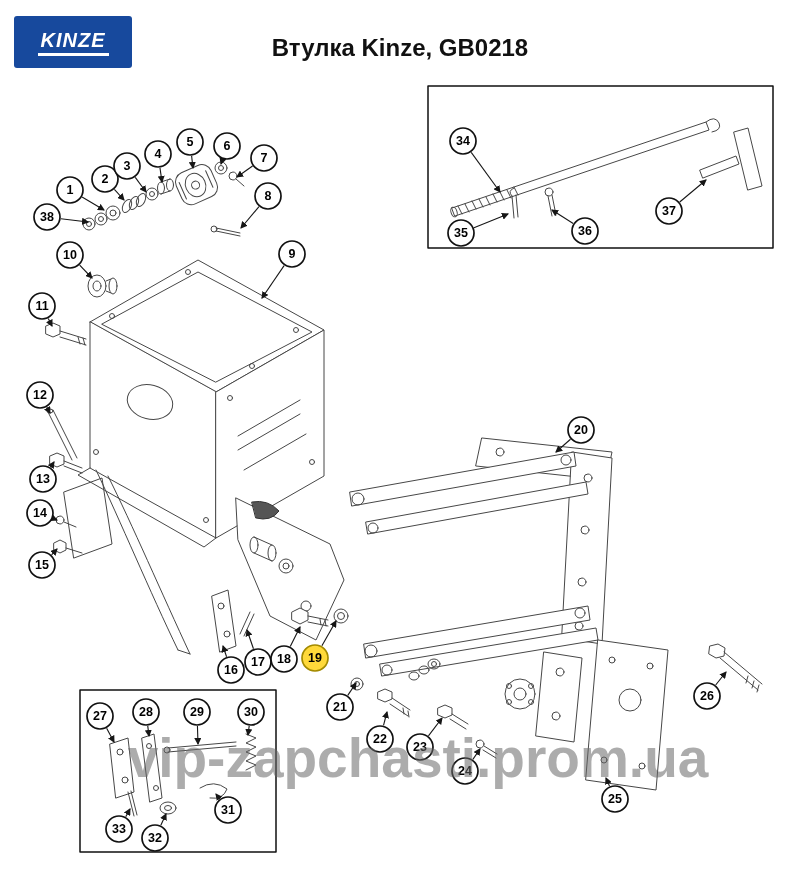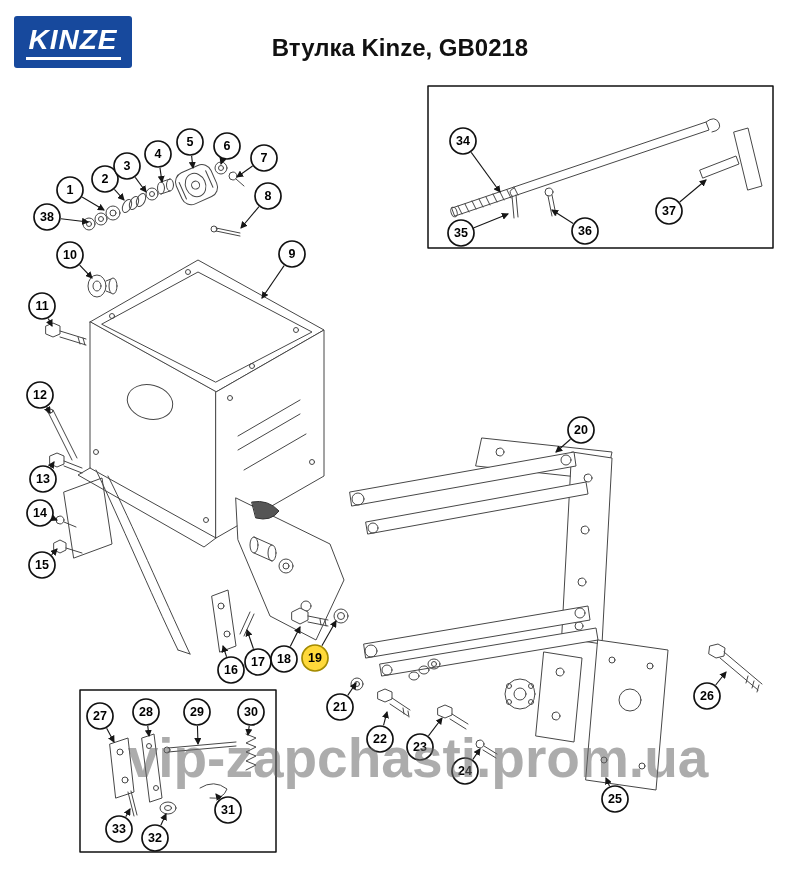--- a/index.html
+++ b/index.html
@@ -2,21 +2,21 @@
 <html><head>
 <meta charset="utf-8">
 <style>
   html,body{margin:0;padding:0;background:#fff;}
   .page{position:relative;width:800px;height:870px;background:#fff;overflow:hidden;
         font-family:"Liberation Sans",sans-serif;}
   .diagram-svg{position:absolute;left:0;top:0;z-index:1;}
   
   .logo{position:absolute;left:14px;top:16px;width:118px;height:52px;background:#17499d;
         border-radius:3px;display:flex;align-items:center;justify-content:center;z-index:3;}
-  .logo-text{color:#fff;font-style:italic;font-weight:800;font-size:28px;letter-spacing:1px;
+  .logo-text{color:#fff;font-style:italic;font-weight:800;font-size:20px;letter-spacing:1px;
         border-bottom:3px solid #fff;padding:0 3px 1px 3px;}
   .title{position:absolute;left:0;right:0;top:34px;text-align:center;margin:0;
         font-size:24px;font-weight:700;color:#111;z-index:3;}
   
   .watermark{position:absolute;left:0;right:0;top:726px;z-index:2;text-align:center;
         font-size:55px;font-weight:700;color:rgba(104,104,104,0.55);
         white-space:nowrap;pointer-events:none;letter-spacing:0;padding-left:36px;}
   
   .art *{stroke:#474747;stroke-width:1;fill:none;stroke-linecap:round;stroke-linejoin:round;}
   .art .f{fill:#fff;}

